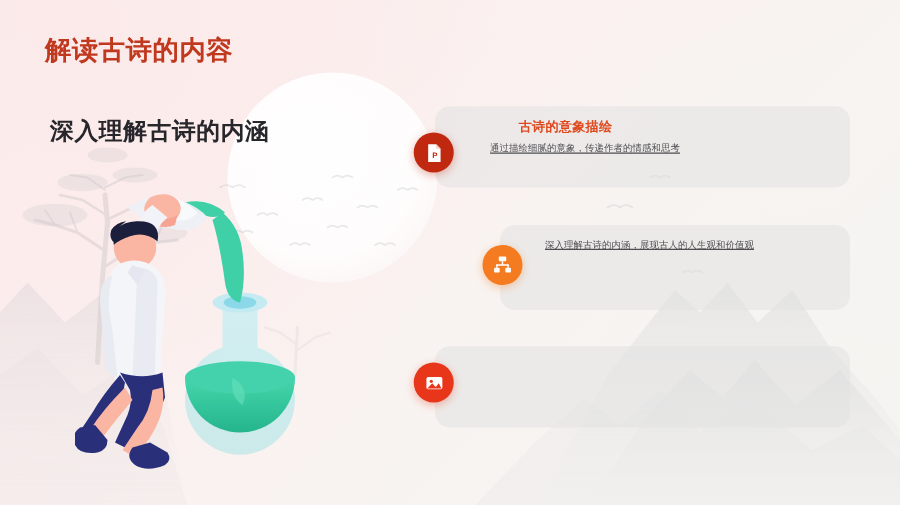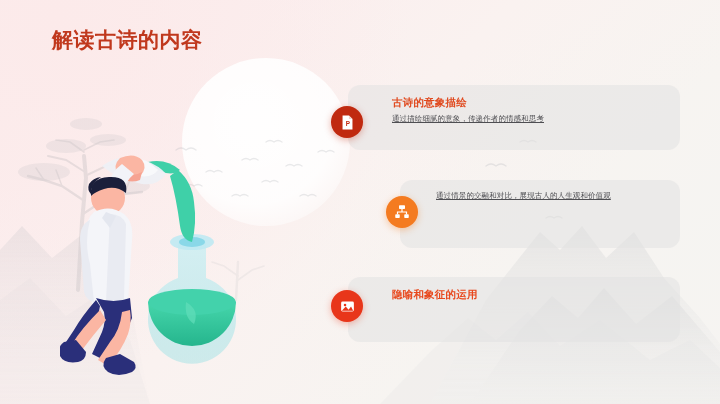--- a/index.html
+++ b/index.html
@@ -21,21 +21,21 @@
   .bg-layer{position:absolute;inset:0;pointer-events:none;}
   .sun{
     position:absolute;left:182px;top:58px;width:168px;height:168px;border-radius:50%;
     background:radial-gradient(circle at 42% 38%, rgba(255,255,255,.97) 0%, rgba(255,255,255,.86) 58%, rgba(255,255,255,.30) 82%, rgba(255,255,255,0) 100%);
   }
   .landscape{position:absolute;left:0;top:0;width:720px;height:404px;opacity:.5;}
   .illus{position:absolute;left:60px;top:150px;width:230px;height:230px;}
 
   
   .title{
-    position:absolute;left:52px;top:26px;
+    position:absolute;left:36px;top:26px;
     font-size:21px;font-weight:bold;letter-spacing:.5px;
     color:#c0381d;white-space:nowrap;
   }
   .subtitle{
     position:absolute;left:40px;top:92px;
     font-size:19px;font-weight:bold;letter-spacing:.5px;
     color:#26262b;white-space:nowrap;
   }
 
   
@@ -51,21 +51,21 @@
 
   .card-text{position:absolute;}
   .card-1 .card-text{left:44px;top:10px;width:276px;}
   .card-2 .card-text{left:36px;top:10px;width:238px;}
   .card-3 .card-text{left:44px;top:10px;width:276px;}
 
   .card-title{
     font-size:10.5px;font-weight:bold;line-height:1.35;
     margin:0 0 4px 0;letter-spacing:.2px;
   }
-  .c1 .card-title{color:#e0491e;}
+  .c1 .card-title{color:#e0491e;margin-left:23px;}
   .c2 .card-title{color:#f07c1e;}
   .c3 .card-title{color:#e8481d;}
   .card-desc{
     font-size:7.5px;line-height:1.55;color:#4e4e52;margin:0;letter-spacing:.1px;text-decoration:underline;
   }
 
   
   .icon-badge{
     position:absolute;width:32px;height:32px;border-radius:50%;
     display:flex;align-items:center;justify-content:center;
@@ -203,52 +203,52 @@
 
       <path d="M40 160 q-18 18 -28 34 l10 6 q12 -16 24 -30 Z" fill="#fbb6a3"></path>
       <path d="M62 162 q-2 18 -12 30 l-12 18 l10 6 q14 -16 20 -32 q4 -12 2 -24 Z" fill="#fbb6a3"></path>
 
       <path d="M4 192 q-8 6 -4 14 q4 8 18 6 q8 -2 8 -10 l-10 -12 Z" fill="#2a2f7a"></path>
       <path d="M46 208 q-6 8 2 14 q10 6 24 0 q6 -4 2 -10 l-14 -8 Z" fill="#2a2f7a"></path>
     </svg>
   </div>
 
   <div class="title">解读古诗的内容</div>
+  <div class="subtitle">深入理解古诗的内涵</div>
 
   <div class="card card-1 c1">
     <div class="card-text">
       <p class="card-title">古诗的意象描绘</p>
       <p class="card-desc">通过描绘细腻的意象，传递作者的情感和思考</p>
     </div>
   </div>
   <div class="icon-badge badge-1">
     <svg width="17" height="17" viewBox="0 0 24 24" aria-hidden="true">
       <path d="M5 2h9l5 5v15H5z" fill="#ffffff"></path>
       <path d="M14 2l5 5h-5z" fill="#f0d2cc"></path>
       <text x="9.5" y="17" font-family="Liberation Sans, sans-serif" font-size="9" font-weight="bold" fill="#c0290f">P</text>
     </svg>
   </div>
 
   <div class="card card-2 c2">
     <div class="card-text">
-      <p class="card-desc">通过情景的交融和对比，展现古人的人生观和价值观</p>
+      <p class="card-desc">深入理解古诗的内涵，展现古人的人生观和价值观</p>
     </div>
   </div>
   <div class="icon-badge badge-2">
     <svg width="18" height="18" viewBox="0 0 24 24" aria-hidden="true">
       <rect x="8" y="3" width="8" height="5" rx="1" fill="#ffffff"></rect>
       <rect x="3" y="15" width="6" height="5" rx="1" fill="#ffffff"></rect>
       <rect x="15" y="15" width="6" height="5" rx="1" fill="#ffffff"></rect>
       <path d="M12 8v4M6 15v-3h12v3" stroke="#ffffff" stroke-width="1.6" fill="none"></path>
     </svg>
   </div>
 
   <div class="card card-3 c3">
     <div class="card-text">
-      <p class="card-title">隐喻和象征的运用</p>
     </div>
   </div>
   <div class="icon-badge badge-3">
     <svg width="17" height="17" viewBox="0 0 24 24" aria-hidden="true">
       <rect x="3" y="5" width="18" height="14" rx="2" fill="#ffffff"></rect>
       <circle cx="8.5" cy="10" r="1.8" fill="#e8361a"></circle>
       <path d="M4 18l5.5-6 4 4.5L17 12l3 6z" fill="#e8361a"></path>
     </svg>
   </div>
 

